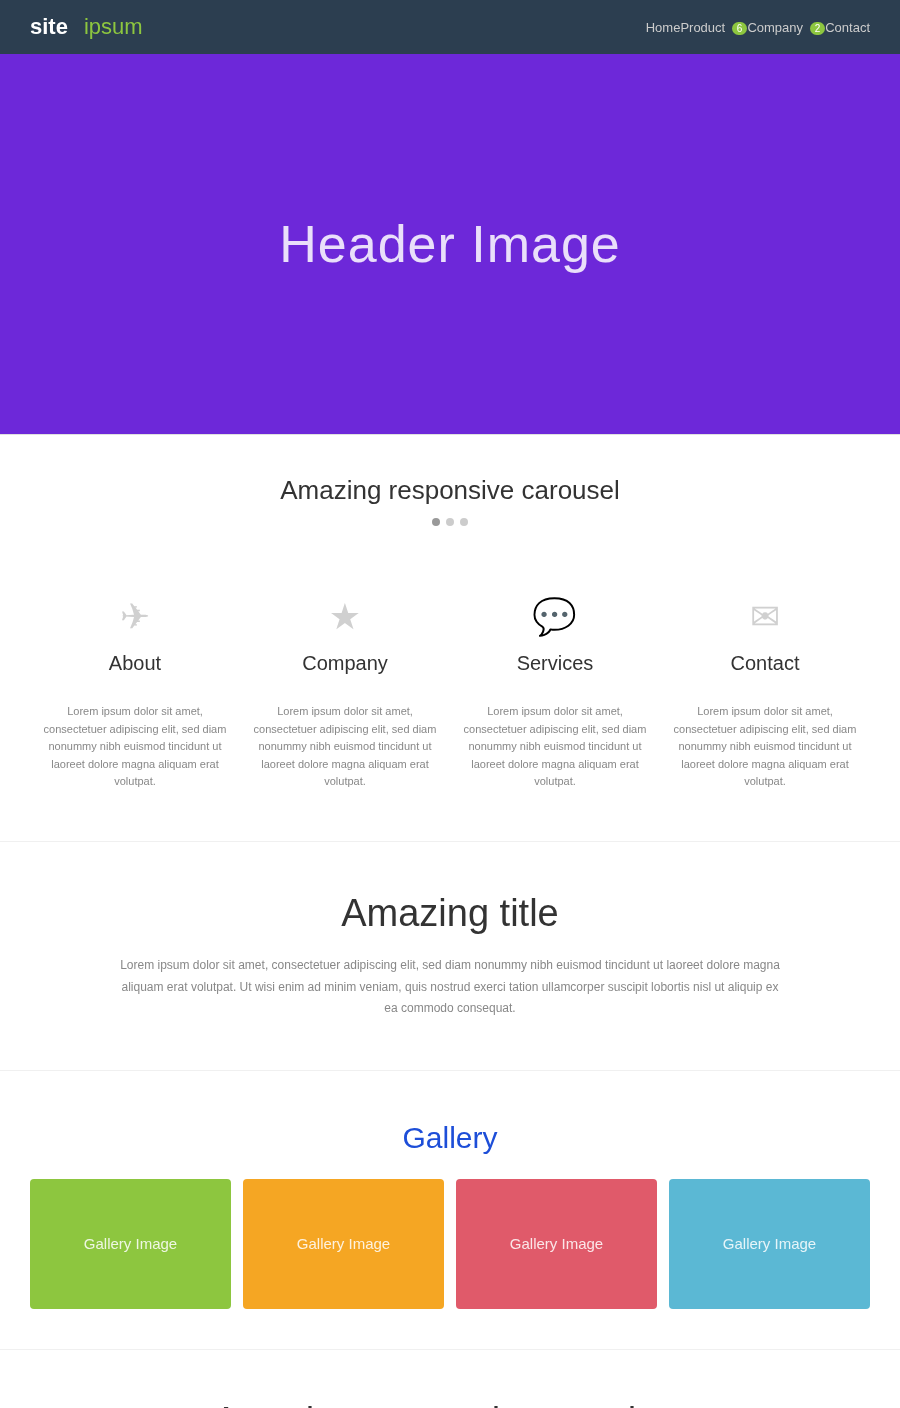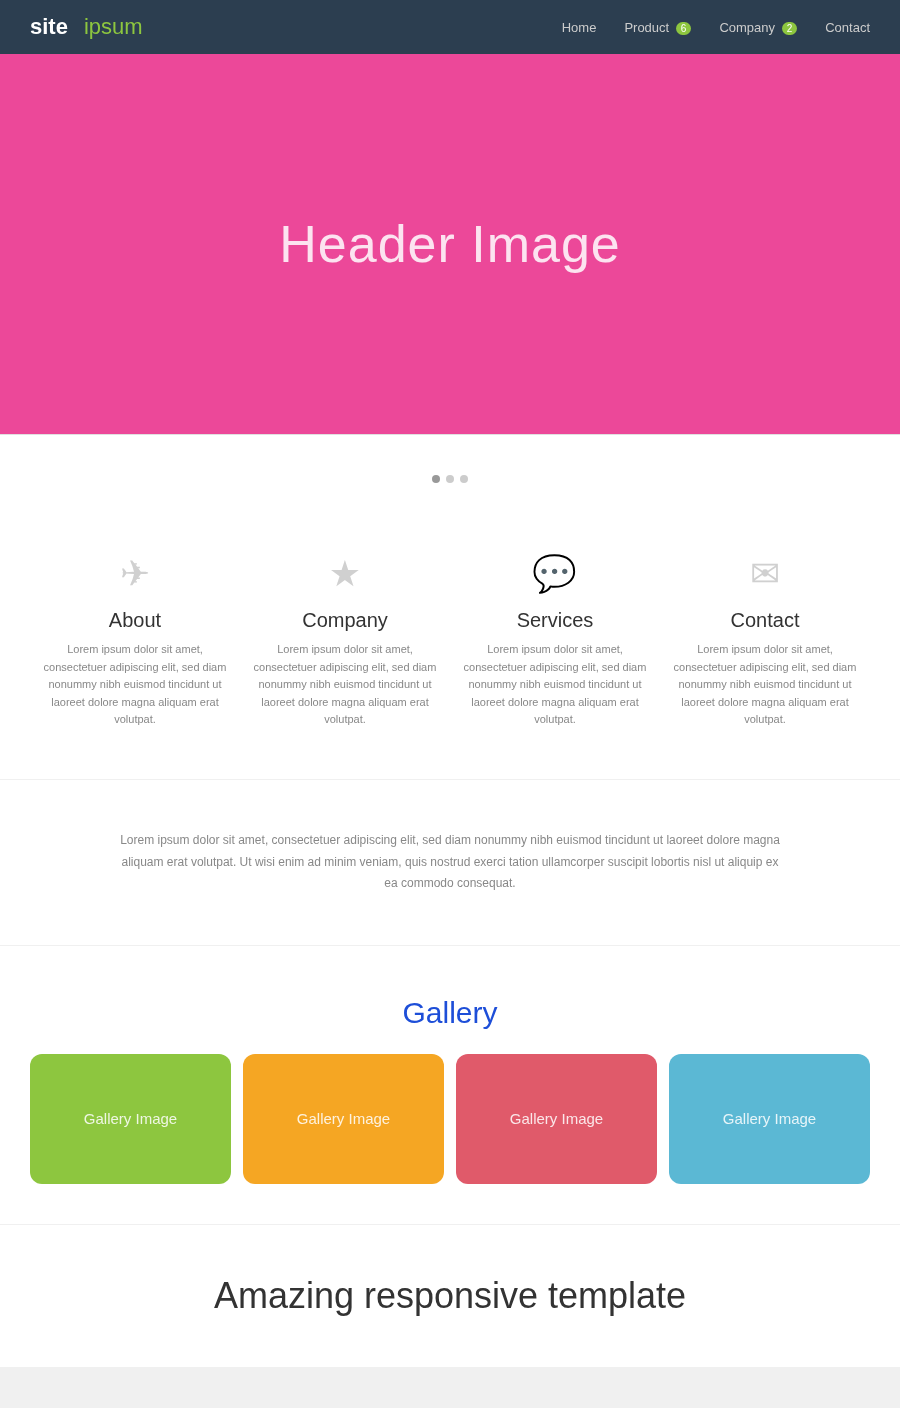--- a/index.html
+++ b/index.html
@@ -25,42 +25,41 @@
       font-weight: bold;
       color: #fff;
     }
     .logo-logo {
       font-size: 22px;
       font-weight: normal;
       color: #8dc63f;
     }
     .nav-links {
       display: flex;
-      gap: 28px;
       align-items: center;
       list-style: none;
       padding-left: 16px;
     }
     .nav-links li a {
       color: #ccc;
       text-decoration: none;
       font-size: 13px;
     }
     .nav-badge {
       background: #8dc63f;
       color: #fff;
       border-radius: 10px;
       font-size: 10px;
       padding: 1px 5px;
       margin-left: 3px;
     }
 
     
     .hero {
-      background: #ec4899;
+      background: #6d28d9;
       height: 380px;
       display: flex;
       align-items: center;
       justify-content: center;
     }
     .hero-title {
       font-size: 52px;
       font-weight: 300;
       color: rgba(255,255,255,0.85);
       letter-spacing: 1px;
@@ -107,21 +106,21 @@
       width: 200px;
     }
     .feature-icon {
       font-size: 36px;
       color: #d0d0d0;
       margin-bottom: 14px;
     }
     .feature-title {
       font-size: 20px;
       color: #333;
-      margin-bottom: 9px;
+      margin-bottom: 28px;
     }
     .feature-text {
       font-size: 11px;
       color: #888;
       line-height: 1.6;
       text-align: center;
     }
 
     
     .amazing-section {
@@ -156,21 +155,21 @@
       margin-bottom: 24px;
     }
     .gallery-grid {
       display: flex;
       gap: 12px;
       justify-content: center;
     }
     .gallery-item {
       width: 210px;
       height: 130px;
-      border-radius: 12px;
+      border-radius: 4px;
       display: flex;
       align-items: center;
       justify-content: center;
     }
     .gallery-item-label {
       color: rgba(255,255,255,0.85);
       font-size: 15px;
       font-weight: 400;
     }
     .gi-green { background: #8dc63f; }
@@ -207,20 +206,21 @@
       <li><a href="#">Company <span class="nav-badge">2</span></a></li>
       <li><a href="#">Contact</a></li>
     </ul>
   </nav>
 
   <div class="hero">
     <h1 class="hero-title">Header Image</h1>
   </div>
 
   <div class="carousel-section">
+    <h2 class="carousel-title">Amazing responsive carousel</h2>
     <div class="carousel-dots">
       <span class="dot active"></span>
       <span class="dot"></span>
       <span class="dot"></span>
     </div>
   </div>
 
   <div class="features">
     <div class="feature-item">
       <div class="feature-icon">✈</div>
@@ -238,20 +238,21 @@
       <div class="feature-text">Lorem ipsum dolor sit amet, consectetuer adipiscing elit, sed diam nonummy nibh euismod tincidunt ut laoreet dolore magna aliquam erat volutpat.</div>
     </div>
     <div class="feature-item">
       <div class="feature-icon">✉</div>
       <div class="feature-title">Contact</div>
       <div class="feature-text">Lorem ipsum dolor sit amet, consectetuer adipiscing elit, sed diam nonummy nibh euismod tincidunt ut laoreet dolore magna aliquam erat volutpat.</div>
     </div>
   </div>
 
   <div class="amazing-section">
+    <h2 class="amazing-title">Amazing title</h2>
     <p class="amazing-text">Lorem ipsum dolor sit amet, consectetuer adipiscing elit, sed diam nonummy nibh euismod tincidunt ut laoreet dolore magna aliquam erat volutpat. Ut wisi enim ad minim veniam, quis nostrud exerci tation ullamcorper suscipit lobortis nisl ut aliquip ex ea commodo consequat.</p>
   </div>
 
   <div class="gallery-section">
     <h2 class="gallery-title">Gallery</h2>
     <div class="gallery-grid">
       <div class="gallery-item gi-green">
         <span class="gallery-item-label">Gallery Image</span>
       </div>
       <div class="gallery-item gi-yellow">

